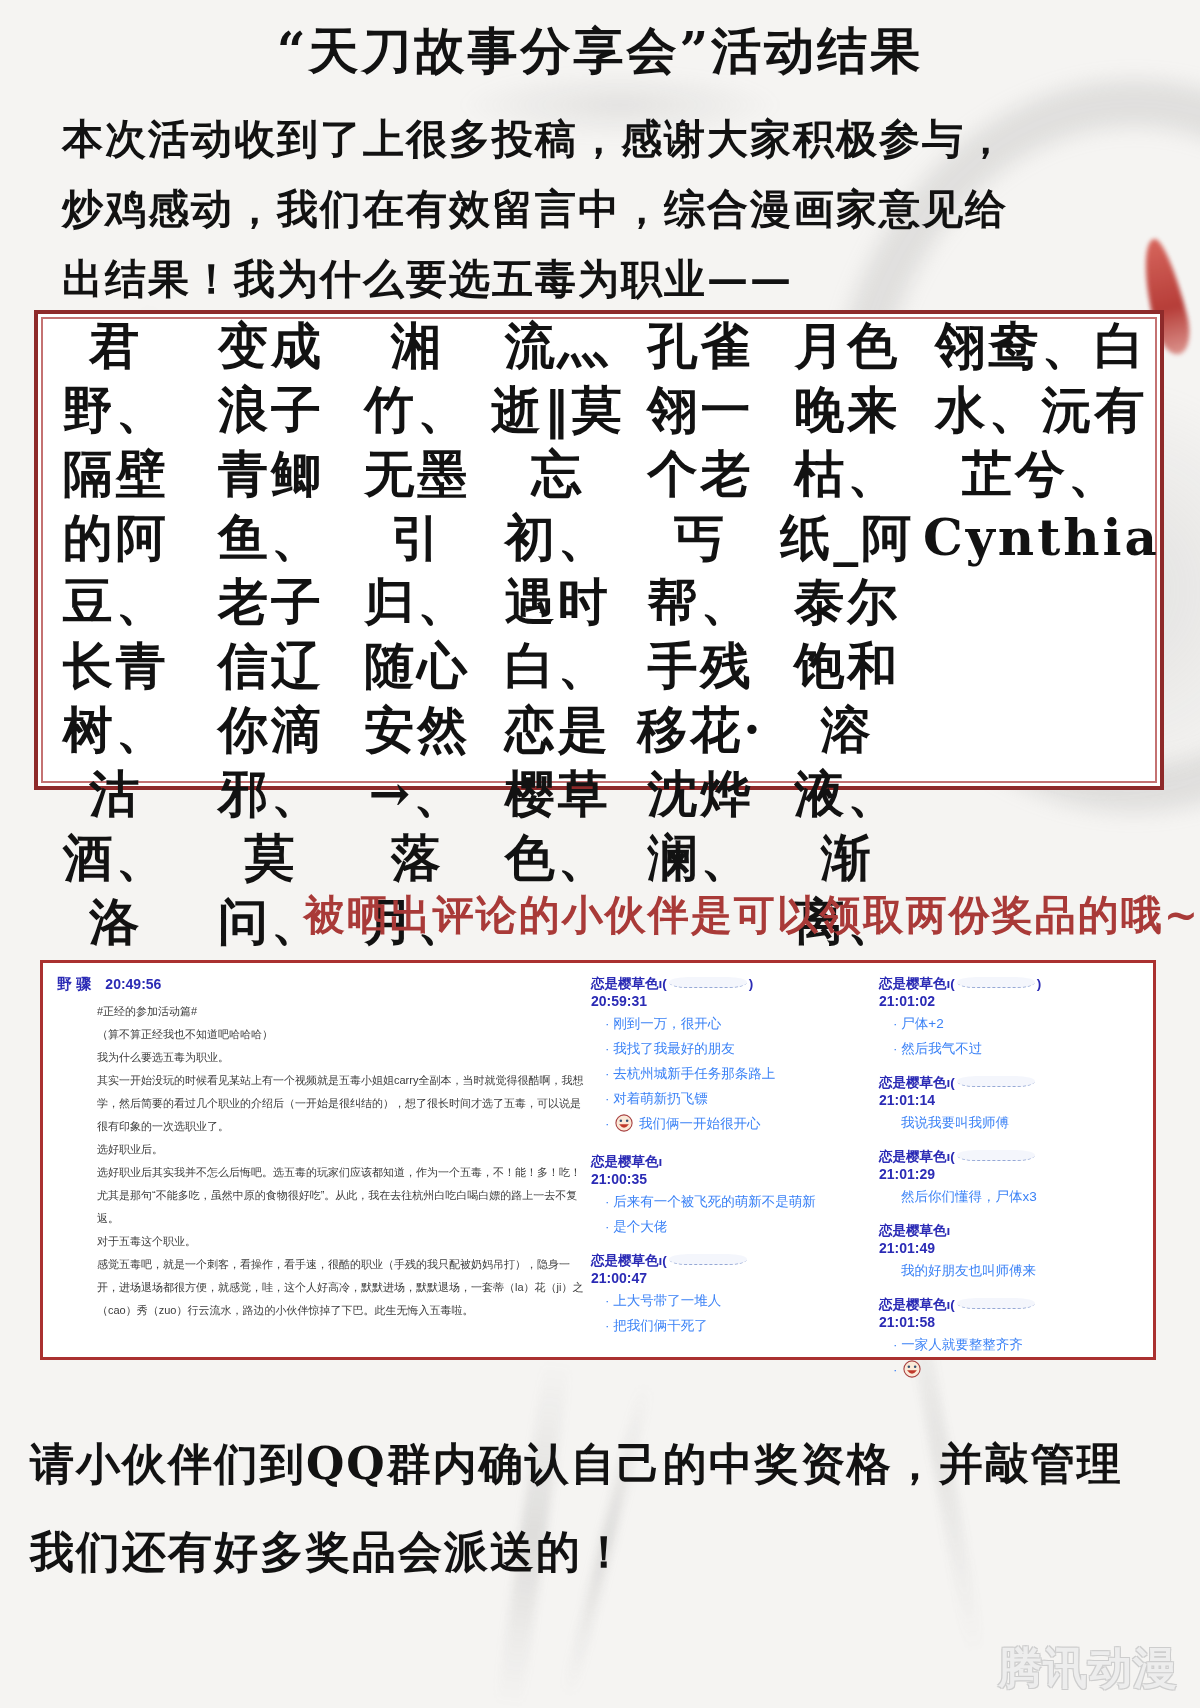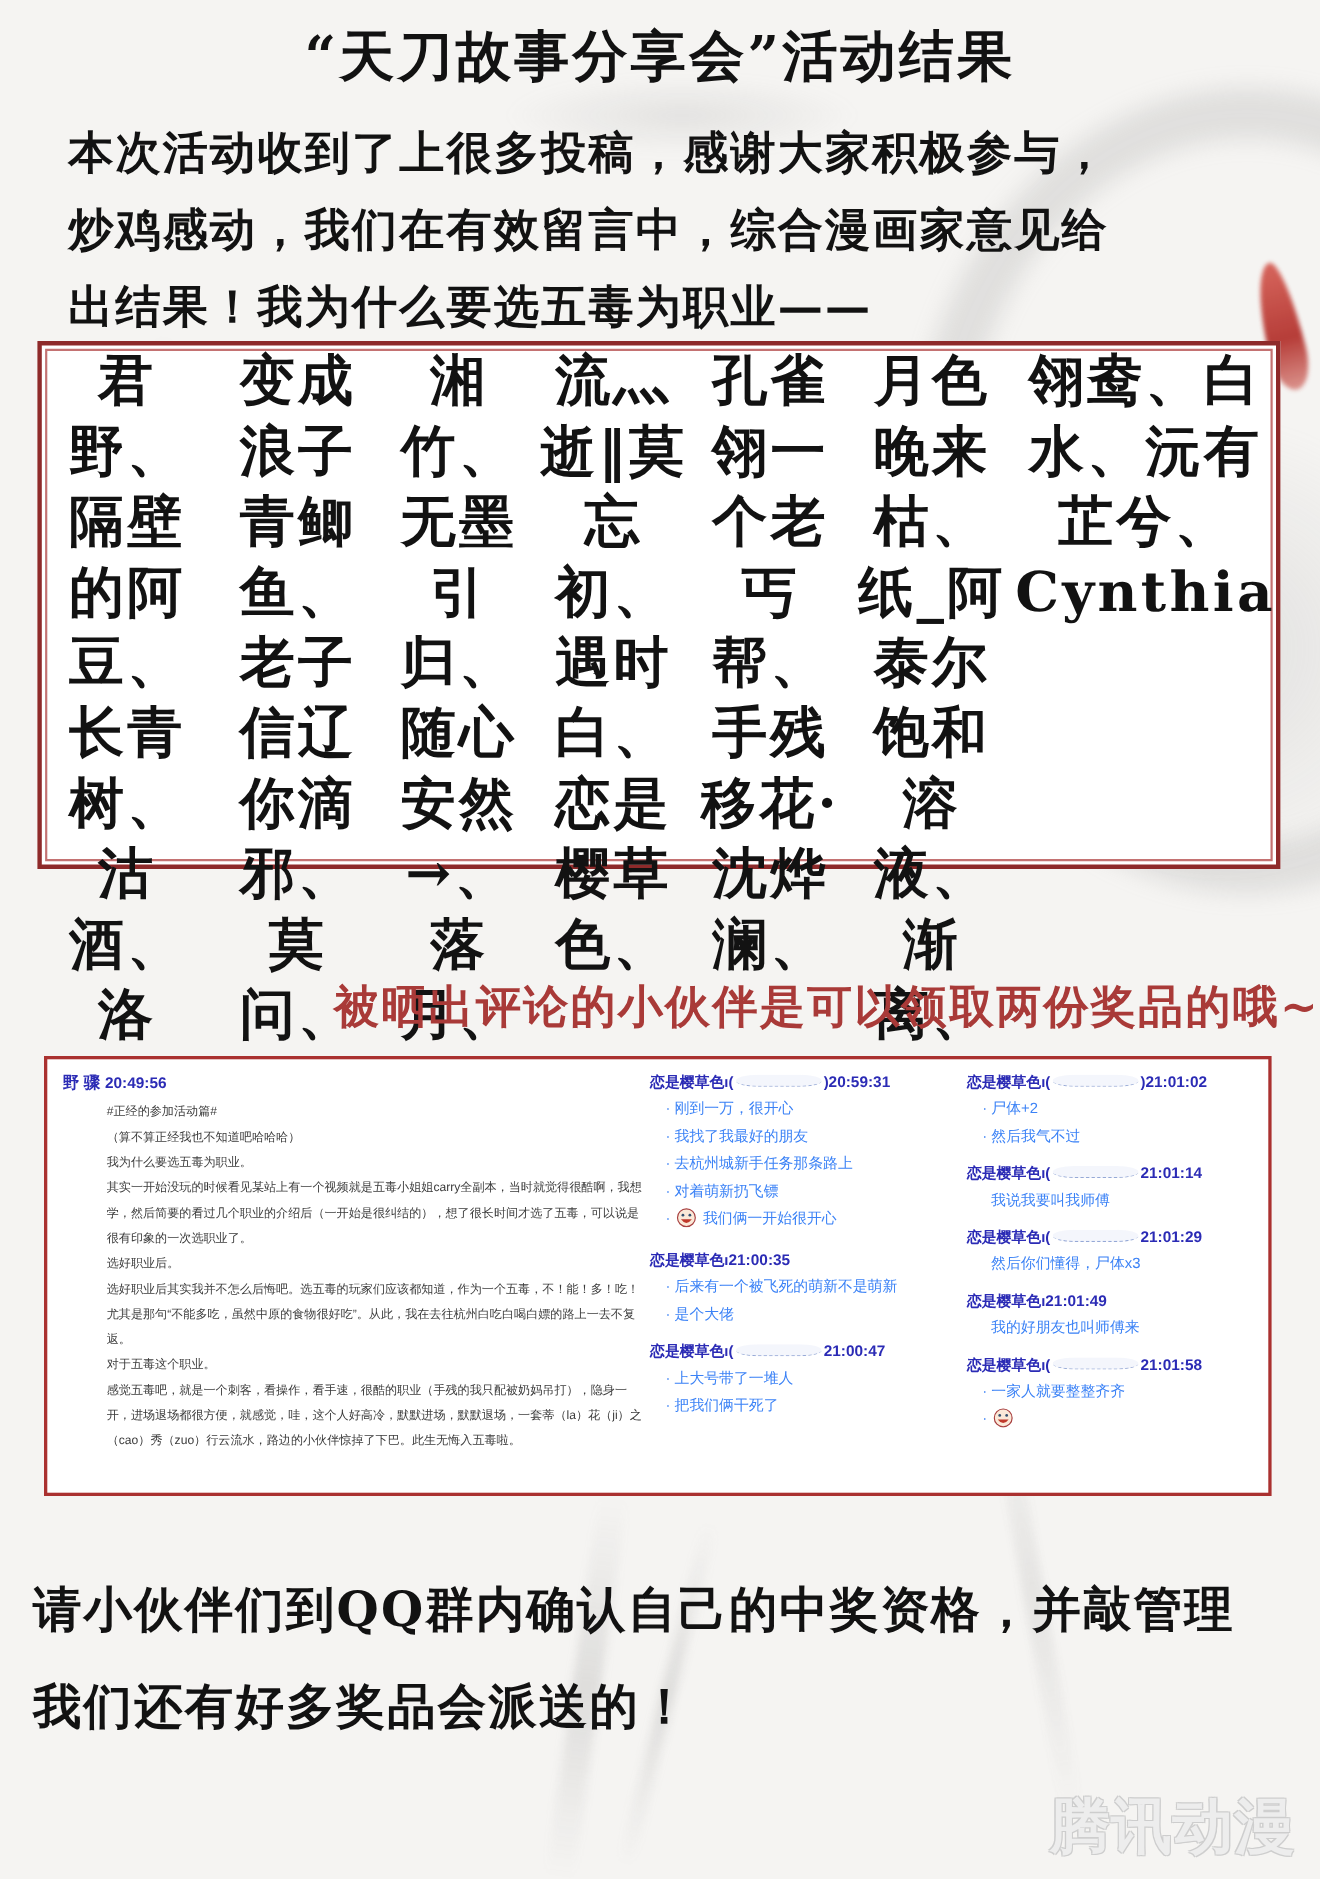--- a/index.html
+++ b/index.html
@@ -64,42 +64,42 @@
   
   .chat-box{
     position:absolute;left:40px;top:960px;width:1116px;height:400px;
     background:#fff;border:3px solid #aa3130;box-sizing:border-box;
     display:flex;padding:12px 8px 10px 14px;
   }
   .chat-col-left{flex:0 0 528px;}
   .chat-col-mid{flex:0 0 282px;padding-left:6px;}
   .chat-col-right{flex:1;padding-left:6px;padding-right:4px;}
   .chat-header{font-size:15px;font-weight:bold;color:#2b2bb5;}
-  .chat-header .chat-time{}
+  .chat-header .chat-time{margin-left:10px;}
   .chat-time{color:#2b2bb5;font-weight:bold;font-size:14px;white-space:nowrap;}
   .chat-paragraphs{margin-left:40px;margin-top:6px;}
   .chat-para{font-size:11px;line-height:23px;color:#3b3b3b;}
   .chat-group{margin-bottom:13px;}
-  .chat-name-row{display:flex;justify-content:flex-start;align-items:baseline;
-    font-size:13.5px;font-weight:bold;color:#2b2bb5;margin-bottom:2px;}
+  .chat-name-row{display:flex;justify-content:space-between;align-items:baseline;
+    font-size:13.5px;font-weight:bold;color:#2b2bb5;margin-bottom:2px;flex-direction:column;}
   .chat-name{white-space:nowrap;}
   .redaction{
     display:inline-block;width:78px;height:10px;margin:0 2px;
     border-bottom:1px dashed #96a9d6;border-radius:50%/100%;
     background:rgba(165,185,230,.12);vertical-align:baseline;
   }
   .chat-msg{font-size:13.5px;line-height:25px;color:#3b82f6;margin-left:14px;}
   .chat-msg-plain{margin-left:22px;}
   .emoji{display:inline-block;vertical-align:-4px;margin:0 2px;}
   
   .outro{position:absolute;left:30px;top:1420px;width:1140px;
     font-size:44px;line-height:88px;letter-spacing:2px;}
   .watermark{
     position:absolute;right:22px;bottom:10px;
-    font-size:55px;font-weight:bold;letter-spacing:1px;
+    font-size:44px;font-weight:bold;letter-spacing:1px;
     color:#ededed;text-shadow:0 0 1px #c4c4c4,1px 1px 0 #cfcfcf,-1px -1px 0 #cfcfcf,1px -1px 0 #cfcfcf,-1px 1px 0 #cfcfcf;
     font-family:"DejaVu Sans","Liberation Sans",sans-serif;
   }
 </style>
 </head>
 <body>
 
 <div class="ink-layer">
   <div class="ink-ring"></div>
   <div class="ink-blob"></div>

